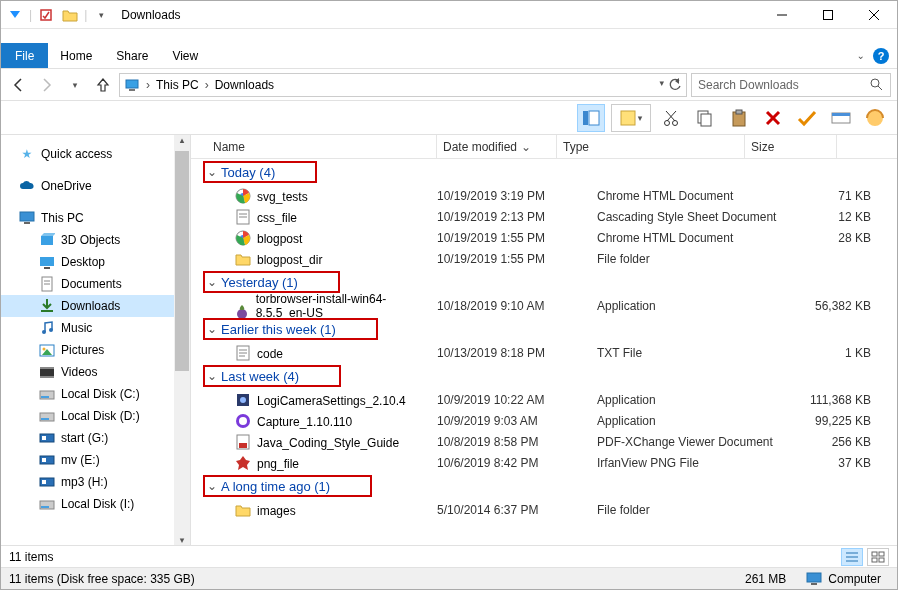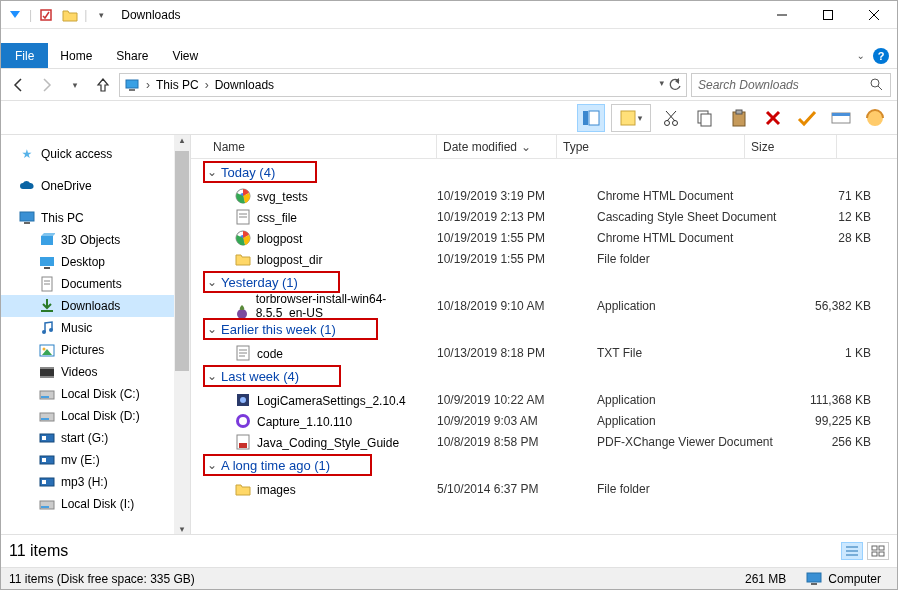--- a/index.html
+++ b/index.html
@@ -16,21 +16,21 @@
   .menu-item { padding:0 12px; display:flex; align-items:center; }
   .menu-right { margin-left:auto; display:flex; align-items:center; padding-right:8px; gap:8px; }
   .help-circle { width:16px; height:16px; border-radius:50%; background:#0078d7; color:#fff; font-weight:bold; display:flex; align-items:center; justify-content:center; font-size:11px; }
   
   .navbar { display:flex; align-items:center; height:32px; padding:2px 6px; gap:4px; border-bottom:1px solid #e1e1e1; }
   .nav-arrow { width:24px; height:24px; display:flex; align-items:center; justify-content:center; color:#666; }
   .nav-arrow.enabled { color:#0078d7; }
   .addr-box { flex:1; display:flex; align-items:center; border:1px solid #ccc; height:24px; padding:0 4px; gap:4px; }
   .addr-seg { display:flex; align-items:center; gap:3px; }
   .search-box { width:200px; border:1px solid #ccc; height:24px; display:flex; align-items:center; padding:0 6px; color:#666; }
-  .search-box .srch-txt { flex:1;font-style:italic; }
+  .search-box .srch-txt { flex:1; }
   
   .ext-toolbar { display:flex; height:34px; align-items:center; justify-content:flex-end; padding-right:8px; gap:6px; border-bottom:1px solid #e1e1e1; }
   .tool-btn { width:28px; height:28px; display:flex; align-items:center; justify-content:center; border:1px solid transparent; }
   .tool-btn.active { background:#cce8ff; border:1px solid #99d1ff; }
   
   .main { flex:1; display:flex; overflow:hidden; position:relative; }
   .sidebar { width:190px; border-right:1px solid #e1e1e1; overflow-y:auto; padding:8px 0; position:relative; }
   .sidebar-sb { position:absolute; right:0; top:0; width:16px; height:100%; background:#f0f0f0; display:flex; flex-direction:column; align-items:center;}
   .sidebar-sb .thumb { position:absolute; top:16px; width:14px; height:220px; background:#c2c2c2; }
   .tree-item { display:flex; align-items:center; padding:3px 4px 3px 18px; gap:6px; font-size:12px; white-space:nowrap; }
@@ -49,21 +49,21 @@
   .group-box { border:2px solid #c00; display:inline-flex; align-items:center; padding:0 40px 0 2px; height:22px; margin:2px 0 2px 12px; gap:4px;}
   .group-box .chev { color:#555; font-size:12px;}
   .group-box .glabel { color:#0645ad; font-size:13px;}
   .row { display:flex; align-items:center; padding:1px 0 1px 16px; font-size:12px; height:21px; }
   .row .r-name { width:230px; display:flex; align-items:flex-end; gap:6px; padding-left:28px; }
   .row .r-date { width:120px; color:#333; }
   .row .r-type { width:188px; color:#333;margin-left:40px; }
   .row .r-size { width:92px; text-align:right; padding-right:6px; color:#333;}
   .ficon { width:16px; height:16px; display:inline-flex; align-items:center; justify-content:center; font-size:12px;}
   
-  .status1 { height:33px; border-top:1px solid #e1e1e1; display:flex; align-items:center; padding:0 8px; font-size:16px; }
+  .status1 { height:22px; border-top:1px solid #e1e1e1; display:flex; align-items:center; padding:0 8px; font-size:12px; }
   .status1 .st-right { margin-left:auto; display:flex; gap:4px;}
   .view-btn { width:22px; height:18px; border:1px solid #ccc; display:flex; align-items:center; justify-content:center; }
   .view-btn.active { background:#cce8ff; border-color:#99d1ff;}
   .status2 { height:22px; border-top:1px solid #e1e1e1; display:flex; align-items:center; padding:0 8px; font-size:12px; background:#f0f0f0;}
   .status2 .s2-mid { margin-left:auto; padding-right:20px; }
   .status2 .s2-right { display:flex; align-items:center; gap:6px; padding-right:8px;}
   svg { display:block; }
   .chev-r::after { content:"›"; color:#555; padding:0 2px; }
   .qat-icon { width:20px; height:20px; display:flex; align-items:center; justify-content:center; }
 </style>
@@ -547,20 +547,33 @@
                 <rect x="1" y="1" width="12" height="14" fill="#fff" stroke="#888"></rect>
                 <rect x="3" y="9" width="8" height="5" fill="#c8302a"></rect>
               </svg>
             </span>
             <span>Java_Coding_Style_Guide</span>
           </div>
           <div class="r-date">10/8/2019 8:58 PM</div>
           <div class="r-type">PDF-XChange Viewer Document</div>
           <div class="r-size">256 KB</div>
         </div>
+        <div class="row">
+          <div class="r-name">
+            <span class="ficon">
+              <svg width="16" height="16">
+                <polygon points="8,1 11,5 15,6 12,10 13,15 8,12 3,15 4,10 1,6 5,5" fill="#c8302a"></polygon>
+              </svg>
+            </span>
+            <span>png_file</span>
+          </div>
+          <div class="r-date">10/6/2019 8:42 PM</div>
+          <div class="r-type">IrfanView PNG File</div>
+          <div class="r-size">37 KB</div>
+        </div>
         <div><div class="group-box">
             <span class="chev">⌄</span>
             <span class="glabel">A long time ago (1)</span>
           </div></div>
         <div class="row">
           <div class="r-name">
             <span class="ficon">
               <svg width="16" height="14">
                 <path d="M1 3 h5 l1 2 h8 v8 h-14 z" fill="#ffd868" stroke="#caa43a"></path>
               </svg>

